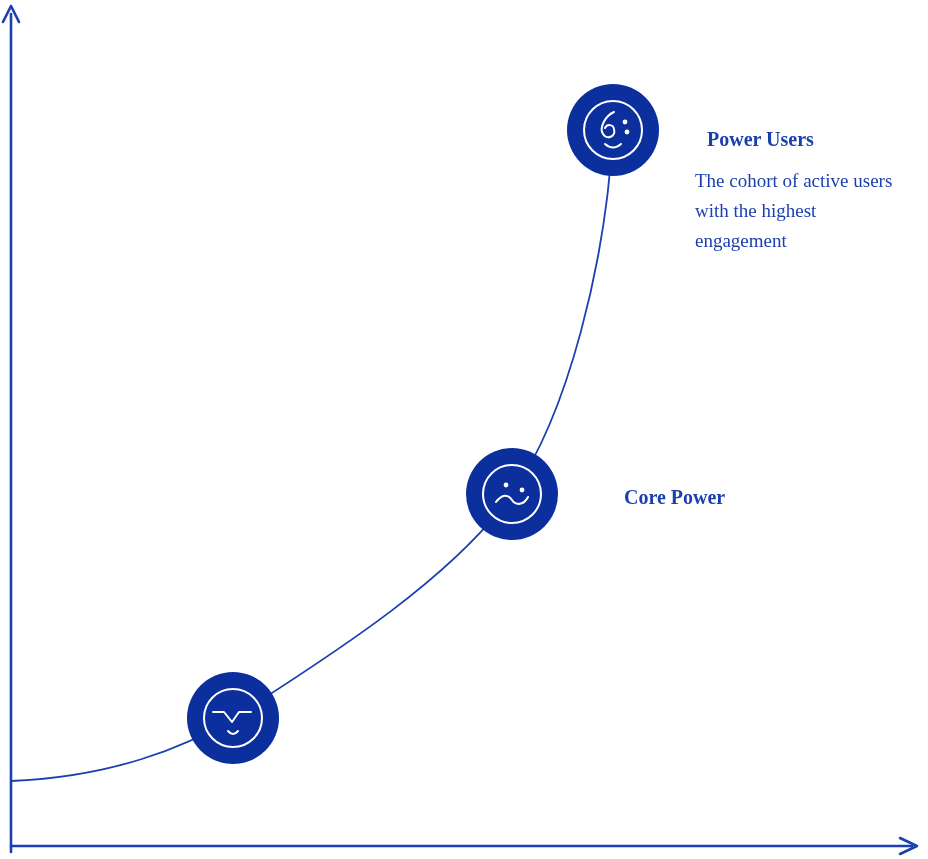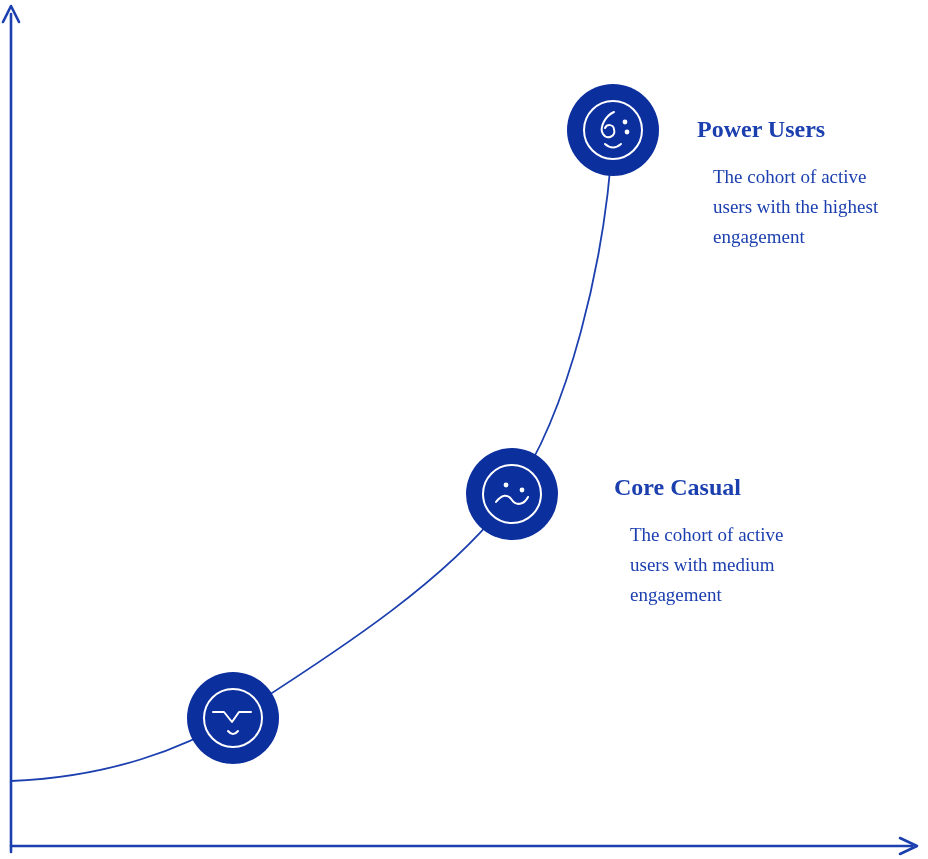--- a/index.html
+++ b/index.html
@@ -51,27 +51,27 @@
   }
   .dot { fill: #ffffff; stroke: none; }
   .label {
     position: absolute;
     color: var(--text);
     font-size: 19px;
     line-height: 30px;
     width: 198px;
   }
   .label h3 {
-    margin: 2px;
-    font-size: 24px;
+    margin: 12px;
+    font-size: 20px;
     line-height: 30px;
     font-weight: 700;
     color: var(--text);
   }
-  .label p { margin: 18px; }
+  .label p { margin: 0; }
   
   .marker-casual { left: 187px; top: 672px; }
   .marker-core   { left: 466px; top: 448px; }
   .marker-power  { left: 567px; top: 84px; }
   .label-casual  { left: 375px; top: 680px; }
   .label-core    { left: 612px; top: 470px; }
   .label-power   { left: 695px; top: 112px; width: 212px; }
 </style>
 </head>
 <body>
@@ -123,22 +123,21 @@
       <circle class="dot" cx="58" cy="38" r="2.4"></circle>
       <circle class="dot" cx="60" cy="48" r="2.4"></circle>
       <path class="face" d="M 38 60 Q 46 67 54 60"></path>
     </svg>
   </div>
 
   <div class="label label-casual">
   </div>
 
   <div class="label label-core">
-    <h3>Core Casual</h3>
-    <p>The cohort of active users with medium engagement</p>
+    <h3>Core Power</h3>
   </div>
 
   <div class="label label-power">
     <h3>Power Users</h3>
     <p>The cohort of active users with the highest engagement</p>
   </div>
 
 </div>
 
 </body></html>

